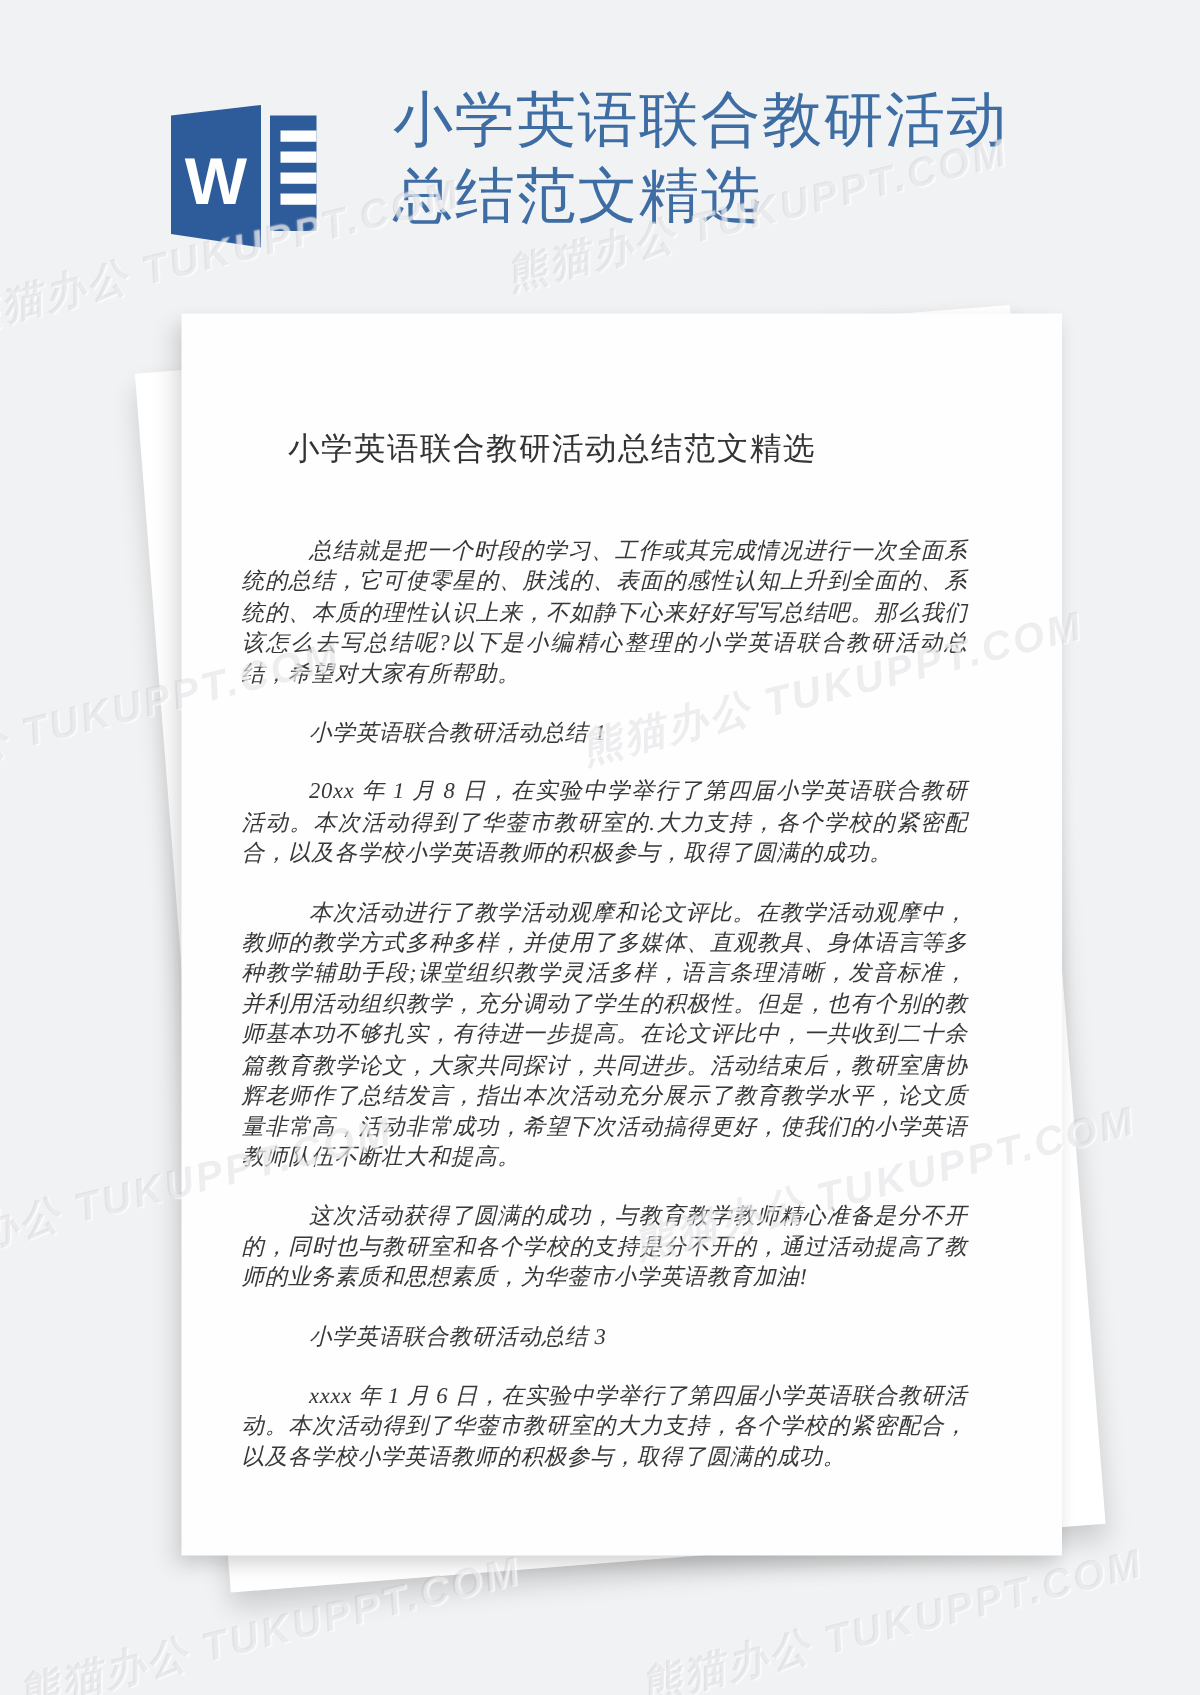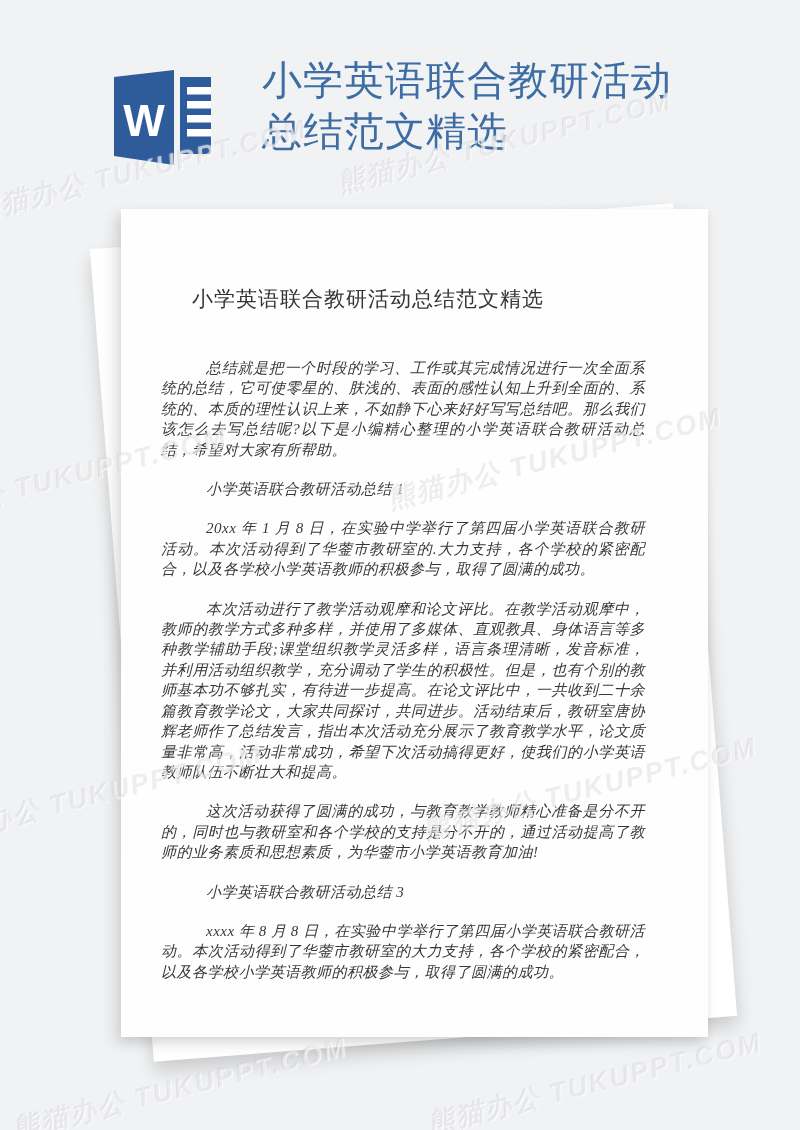--- a/index.html
+++ b/index.html
@@ -90,21 +90,21 @@
   <div class="back-sheet"></div>
 
   <div class="doc-page">
     <div class="doc-title">小学英语联合教研活动总结范文精选</div>
     <div class="doc-block first">总结就是把一个时段的学习、工作或其完成情况进行一次全面系统的总结，它可使零星的、肤浅的、表面的感性认知上升到全面的、系统的、本质的理性认识上来，不如静下心来好好写写总结吧。那么我们该怎么去写总结呢?以下是小编精心整理的小学英语联合教研活动总结，希望对大家有所帮助。</div>
     <div class="doc-block">小学英语联合教研活动总结 1</div>
     <div class="doc-block">20xx 年 1 月 8 日，在实验中学举行了第四届小学英语联合教研活动。本次活动得到了华蓥市教研室的.大力支持，各个学校的紧密配合，以及各学校小学英语教师的积极参与，取得了圆满的成功。</div>
     <div class="doc-block">本次活动进行了教学活动观摩和论文评比。在教学活动观摩中，教师的教学方式多种多样，并使用了多媒体、直观教具、身体语言等多种教学辅助手段;课堂组织教学灵活多样，语言条理清晰，发音标准，并利用活动组织教学，充分调动了学生的积极性。但是，也有个别的教师基本功不够扎实，有待进一步提高。在论文评比中，一共收到二十余篇教育教学论文，大家共同探讨，共同进步。活动结束后，教研室唐协辉老师作了总结发言，指出本次活动充分展示了教育教学水平，论文质量非常高，活动非常成功，希望下次活动搞得更好，使我们的小学英语教师队伍不断壮大和提高。</div>
     <div class="doc-block">这次活动获得了圆满的成功，与教育教学教师精心准备是分不开的，同时也与教研室和各个学校的支持是分不开的，通过活动提高了教师的业务素质和思想素质，为华蓥市小学英语教育加油!</div>
     <div class="doc-block">小学英语联合教研活动总结 3</div>
-    <div class="doc-block">xxxx 年 8 月 8 日，在实验中学举行了第四届小学英语联合教研活动。本次活动得到了华蓥市教研室的大力支持，各个学校的紧密配合，以及各学校小学英语教师的积极参与，取得了圆满的成功。</div>
+    <div class="doc-block">xxxx 年 1 月 6 日，在实验中学举行了第四届小学英语联合教研活动。本次活动得到了华蓥市教研室的大力支持，各个学校的紧密配合，以及各学校小学英语教师的积极参与，取得了圆满的成功。</div>
   </div>
 
   <div class="wm" style="left:140px;top:170px;">熊猫办公 TUKUPPT.COM</div>
   <div class="wm" style="left:505px;top:142px;">熊猫办公 TUKUPPT.COM</div>
   <div class="wm" style="left:60px;top:478px;">熊猫办公 TUKUPPT.COM</div>
   <div class="wm" style="left:555px;top:458px;">熊猫办公 TUKUPPT.COM</div>
   <div class="wm" style="left:95px;top:795px;">熊猫办公 TUKUPPT.COM</div>
   <div class="wm" style="left:590px;top:788px;">熊猫办公 TUKUPPT.COM</div>
   <div class="wm" style="left:180px;top:1088px;">熊猫办公 TUKUPPT.COM</div>
   <div class="wm" style="left:595px;top:1083px;">熊猫办公 TUKUPPT.COM</div>

